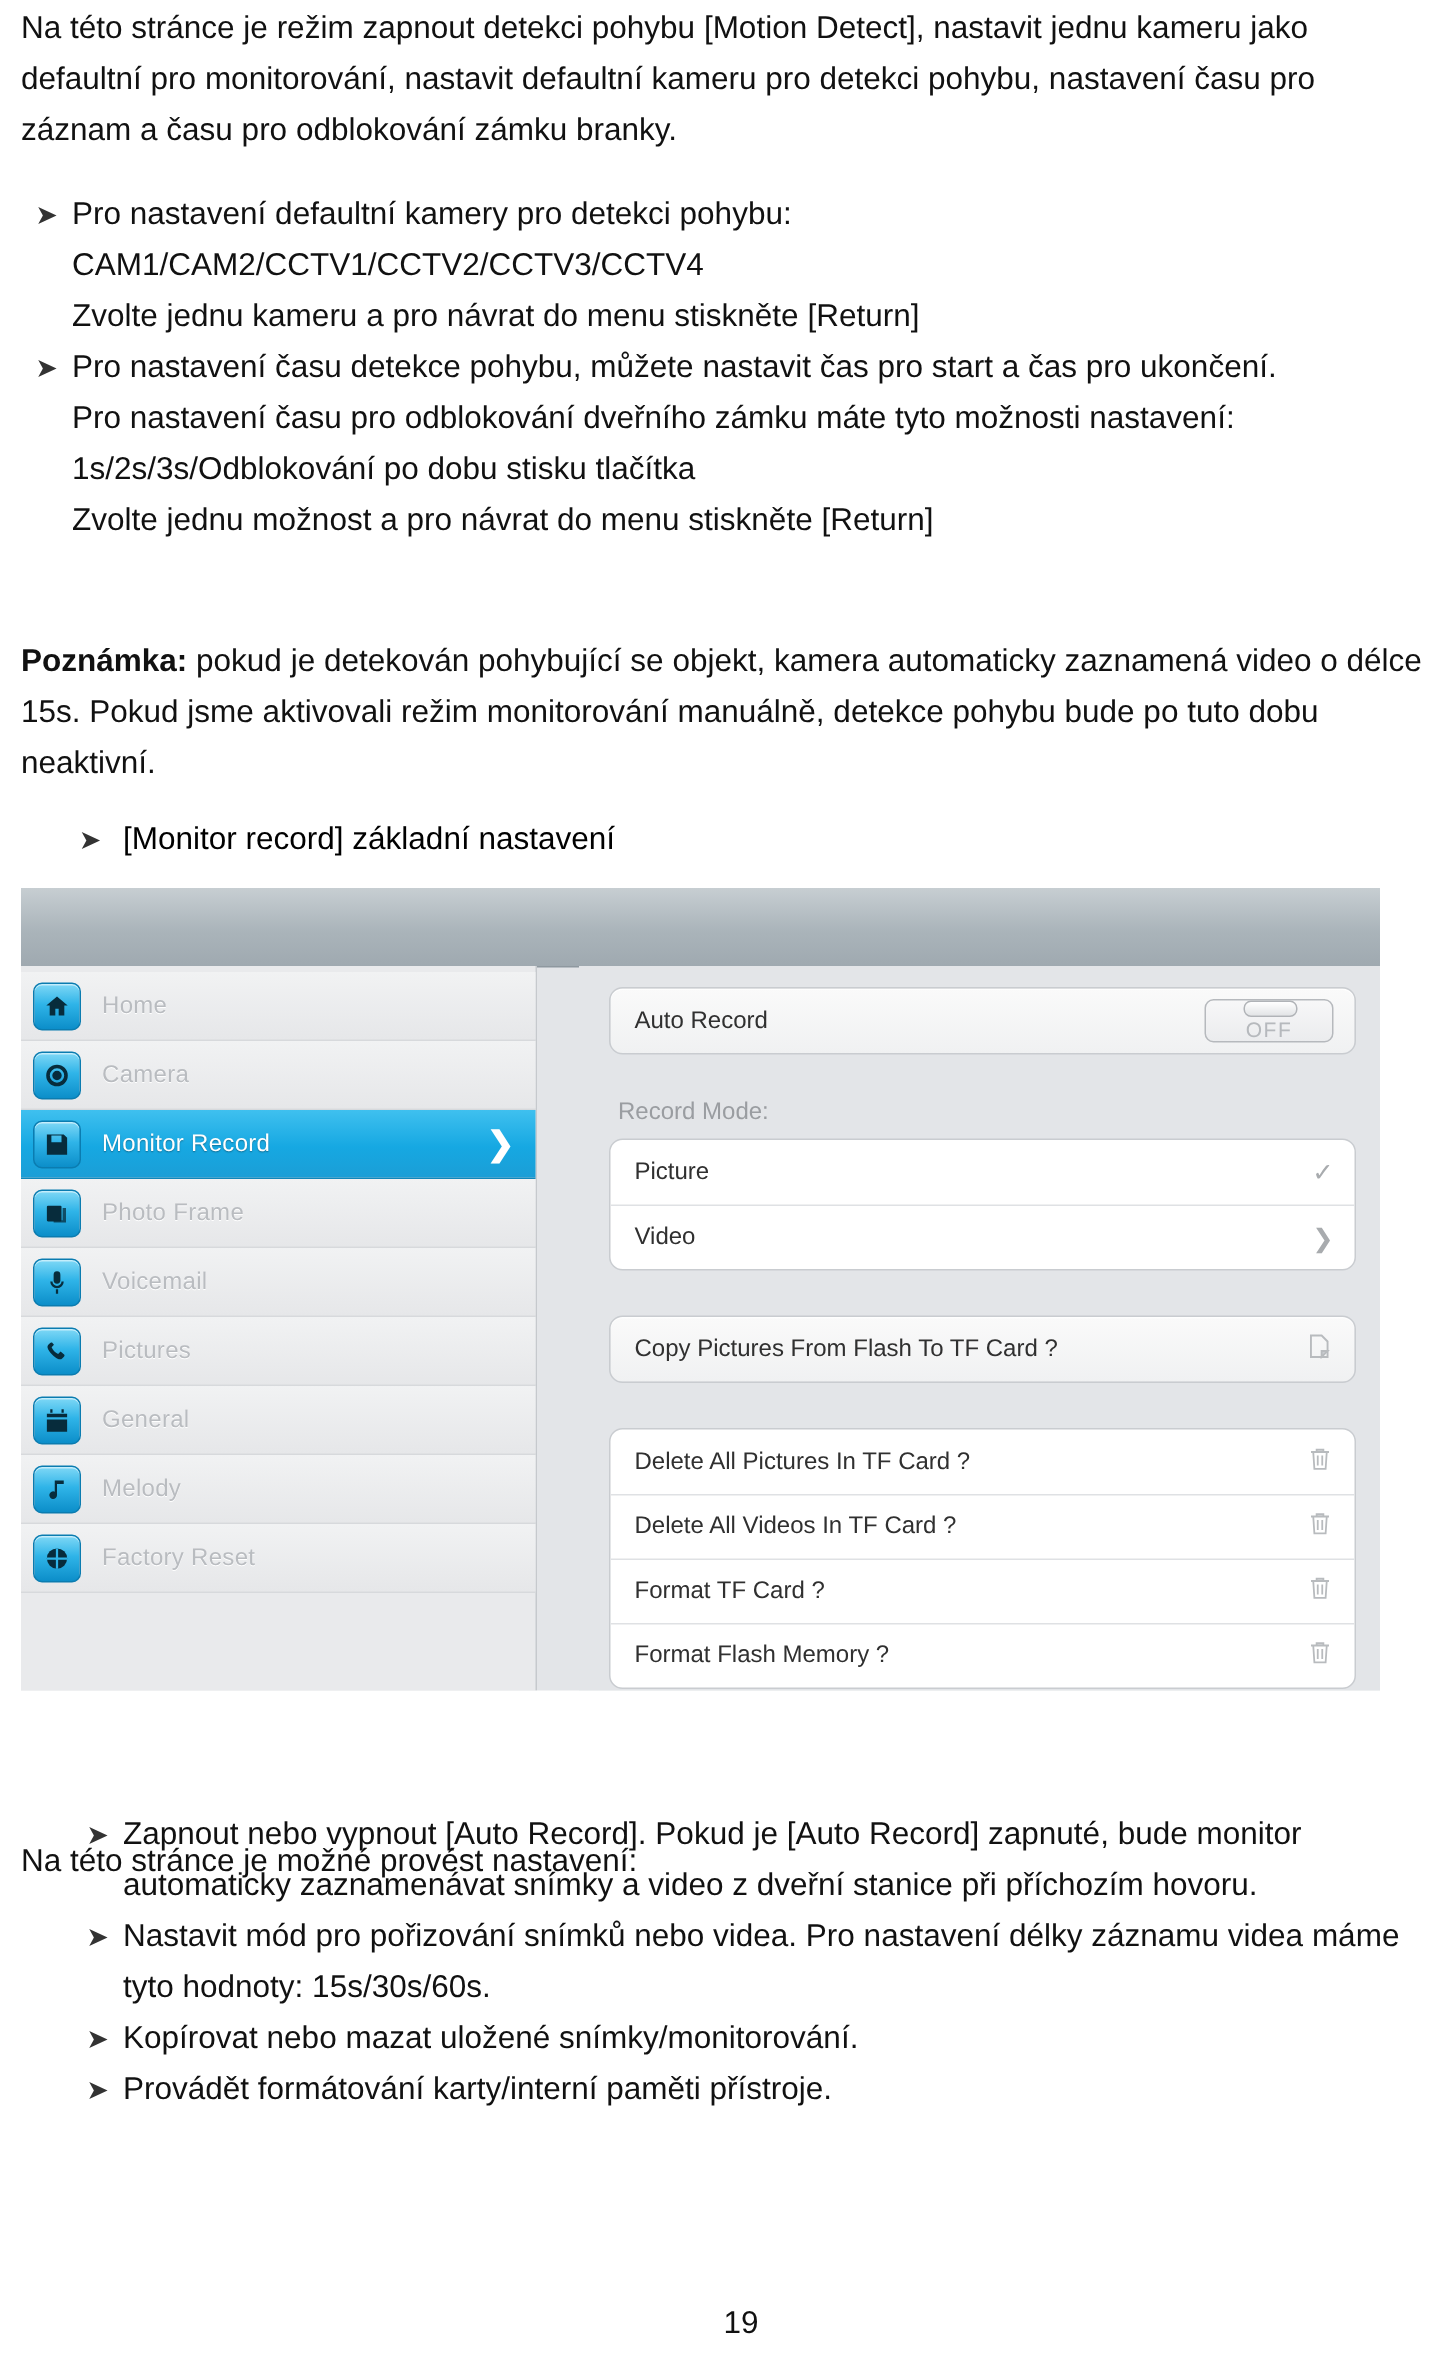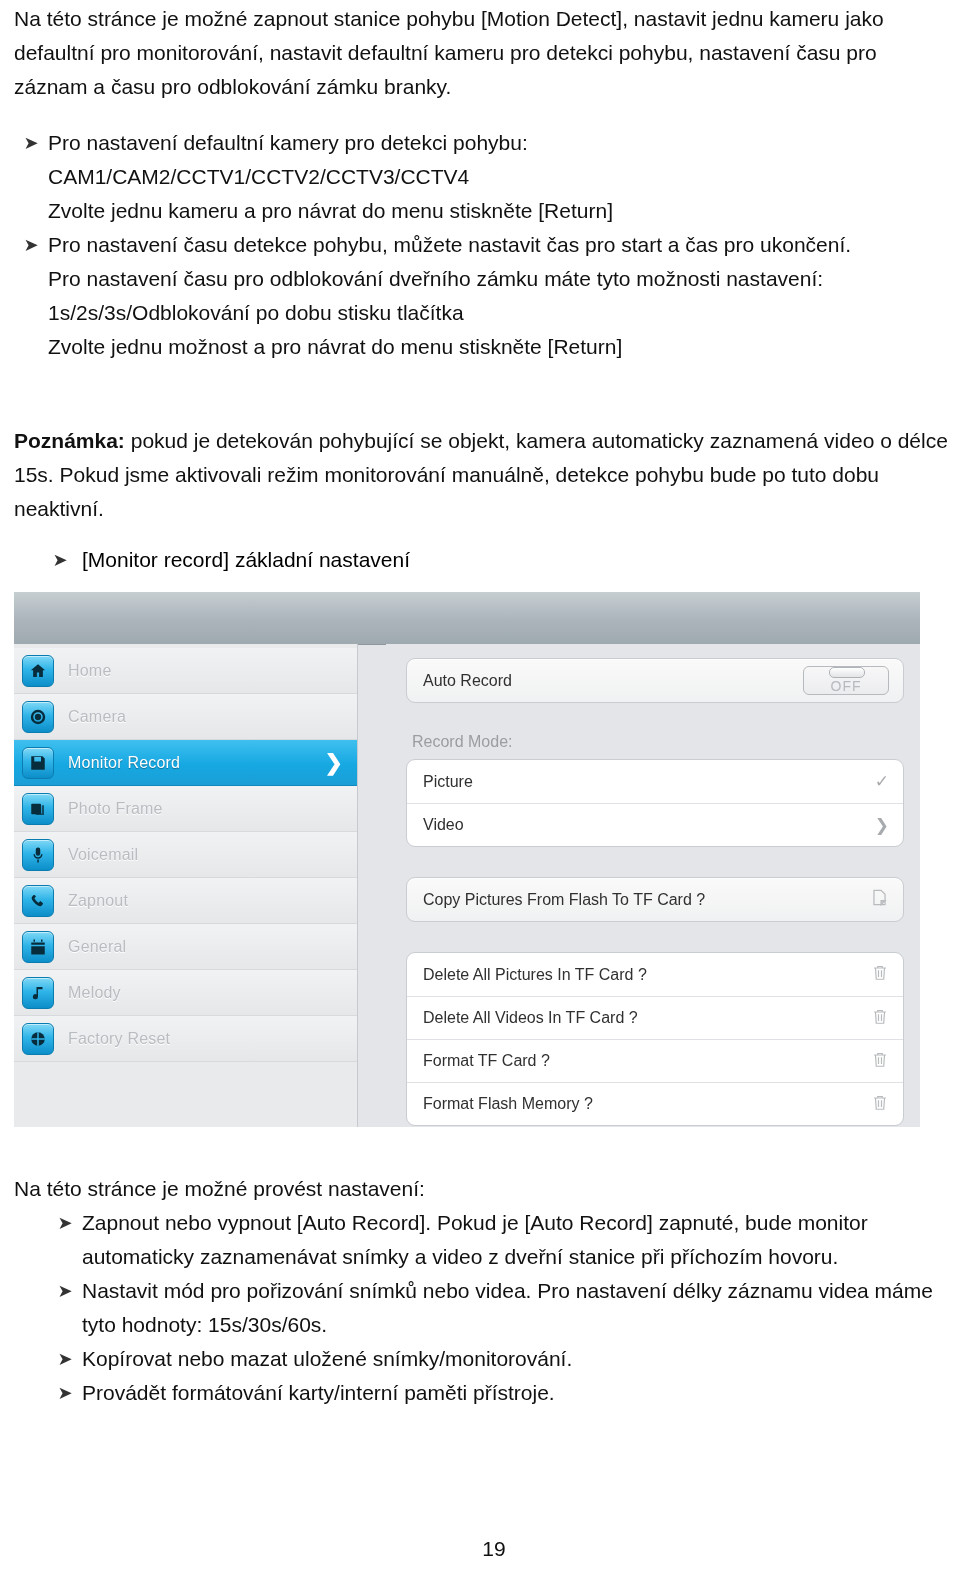--- a/index.html
+++ b/index.html
@@ -76,21 +76,21 @@
     top: 543px;
     display: flex;
     align-items: flex-start;
   }
   .heading-row .bullet-mark { width: 44px; flex: 0 0 44px; }
   .heading-txt { font-weight: normal; font-size: 21px; line-height: 34px; }
 
   .bottom-lead {
     position: absolute;
     left: 14px;
-    top: 1172px;
+    top: 1224px;
     width: 936px;
   }
   .bottom-list {
     position: absolute;
     left: 48px;
     top: 1206px;
     width: 902px;
   }
 
   .page-num {
@@ -263,21 +263,21 @@
   }
 
   .icon-gray { color:#b3b6b9; }
 </style>
 </head>
 <body>
 
 <div class="page">
 
   <div class="intro doc-text">
-    <p>Na této stránce je možné zapnout stanice pohybu [Motion Detect], nastavit jednu kameru jako defaultní pro monitorování, nastavit defaultní kameru pro detekci pohybu, nastavení času pro záznam a času pro odblokování zámku branky.</p>
+    <p>Na této stránce je režim zapnout detekci pohybu [Motion Detect], nastavit jednu kameru jako defaultní pro monitorování, nastavit defaultní kameru pro detekci pohybu, nastavení času pro záznam a času pro odblokování zámku branky.</p>
   </div>
 
   <div class="bullet-block doc-text">
 
     <div class="bullet-row">
       <span class="bullet-mark">➤</span>
       <span class="bullet-body">Pro nastavení defaultní kamery pro detekci pohybu:</span>
     </div>
     <div class="sub-line">CAM1/CAM2/CCTV1/CCTV2/CCTV3/CCTV4</div>
     <div class="sub-line">Zvolte jednu kameru a pro návrat do menu stiskněte [Return]</div>
@@ -356,21 +356,21 @@
           </span>
           <span class="mi-label">Voicemail</span>
         </div>
 
         <div class="menu-item">
           <span class="mi-icon">
             <svg width="18" height="18" viewBox="0 0 24 24" fill="#072c3c">
                 <path d="M6.6 2.9 9.3 6 7.2 8.2c1 2.4 3.2 4.8 5.8 6l2.2-2.2 3.1 2.7c.6.6.5 1.3-.1 1.9l-1.6 1.6c-1 1-2.5 1-4.1.2-3-1.5-6.6-5-8.3-8.2C3.3 8.5 3.3 7 4.3 6l1.6-1.6c.6-.6 1.3-.7 1.9-.1z"></path>
               </svg>
           </span>
-          <span class="mi-label">Zapnout</span>
+          <span class="mi-label">Pictures</span>
         </div>
 
         <div class="menu-item">
           <span class="mi-icon">
             <svg width="18" height="18" viewBox="0 0 24 24" fill="#072c3c">
                 <path d="M6 2h2v3H6zm10 0h2v3h-2zM3 6h18v3H3zm0 5h18v11H3z"></path>
               </svg>
           </span>
           <span class="mi-label">General</span>
         </div>

